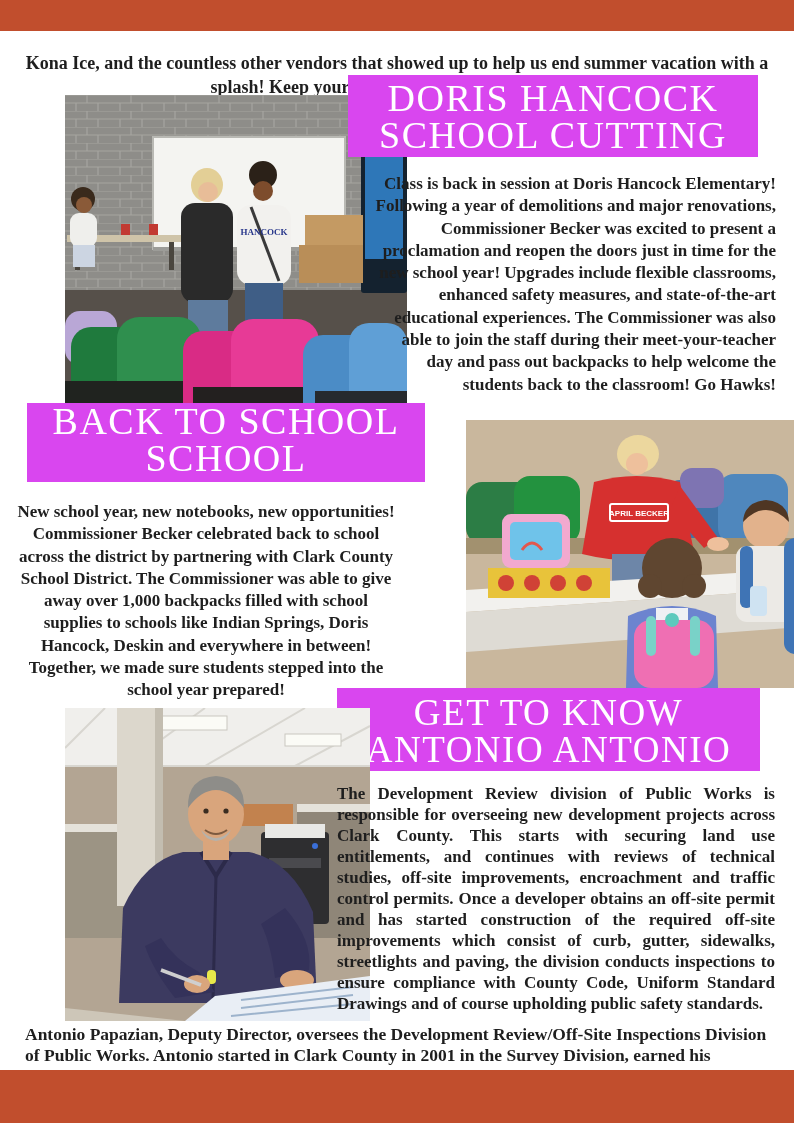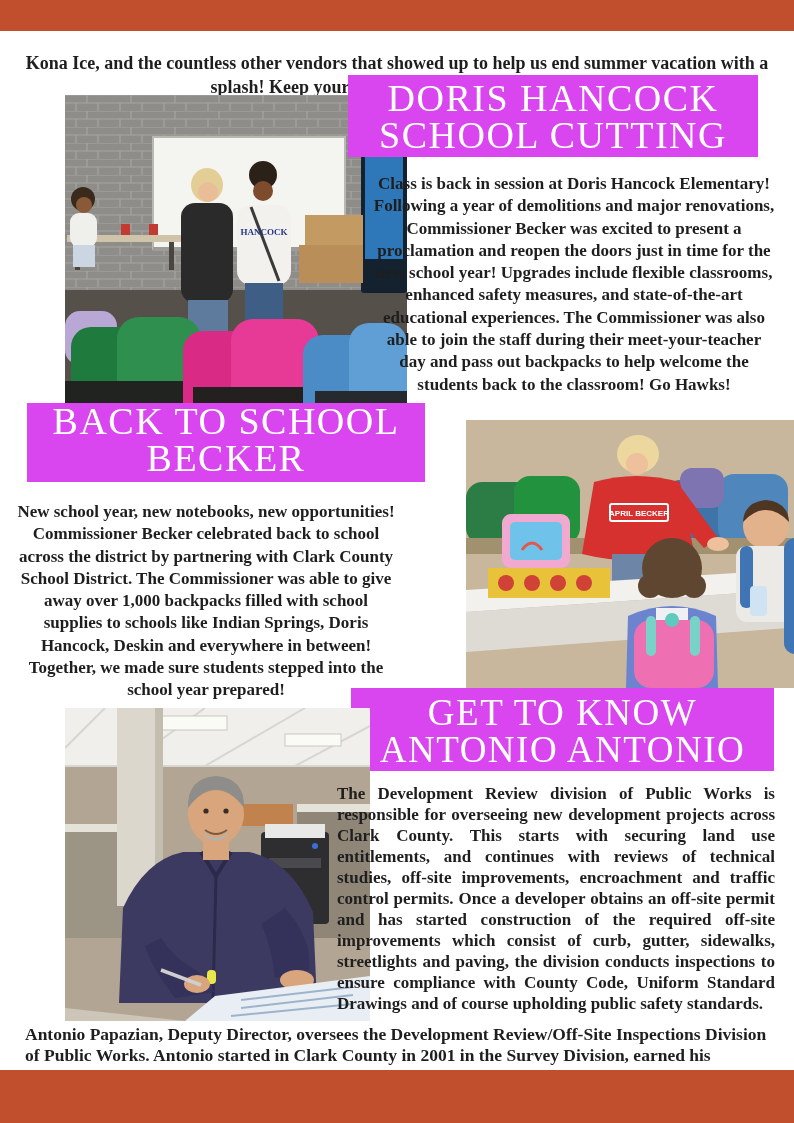--- a/index.html
+++ b/index.html
@@ -17,26 +17,26 @@
     font-weight:bold;font-size:18px;line-height:24px;text-align:center;
   }
   .banner{
     position:absolute;background:#d946ef;color:#ffffff;
     text-align:center;letter-spacing:1.5px;
     font-family:"Liberation Serif","DejaVu Serif",serif;
   }
   .banner .line{display:block;font-size:38px;line-height:37px;}
   .banner1{left:348px;top:75px;width:410px;height:77px;padding-top:5px;}
   .banner2{left:27px;top:403px;width:398px;height:79px;padding-top:0;}
-  .banner3{left:351px;top:688px;width:423px;height:77px;padding-top:6px;}
+  .banner3{left:337px;top:688px;width:423px;height:77px;padding-top:6px;}
   .banner3 .line{font-size:37px;}
   .bodytext{
     position:absolute;font-weight:bold;font-size:17px;line-height:22.3px;
   }
-  .text1{left:372px;top:156px;width:404px;text-align:center;}
+  .text1{left:372px;top:156px;width:404px;text-align:right;}
   .text2{left:13px;top:484px;width:386px;text-align:center;}
   .text3{left:337px;top:766px;width:438px;text-align:justify;line-height:21px;}
   .footer-text{
     position:absolute;left:25px;top:1006px;width:758px;
     font-weight:bold;font-size:17.5px;line-height:21px;text-align:left;
   }
   .photo{position:absolute;overflow:hidden;background:#9a9a96;}
   .photo svg{display:block;width:100%;height:100%;}
   .photo1{left:25px;top:75px;width:342px;height:328px;margin-top:20px;}
   .photo2{left:426px;top:404px;width:349px;height:268px;}
@@ -107,21 +107,21 @@
 
   <div class="banner banner1">
     <span class="line">DORIS HANCOCK</span>
     <span class="line">SCHOOL CUTTING</span>
   </div>
 
   <p class="bodytext text1">Class is back in session at Doris Hancock Elementary! Following a year of demolitions and major renovations, Commissioner Becker was excited to present a proclamation and reopen the doors just in time for the new school year! Upgrades include flexible classrooms, enhanced safety measures, and state-of-the-art educational experiences. The Commissioner was also able to join the staff during their meet-your-teacher day and pass out backpacks to help welcome the students back to the classroom! Go Hawks!</p>
 
   <div class="banner banner2">
     <span class="line">BACK TO SCHOOL</span>
-    <span class="line">BECKER</span>
+    <span class="line">SCHOOL</span>
   </div>
 
   <p class="bodytext text2">New school year, new notebooks, new opportunities! Commissioner Becker celebrated back to school across the district by partnering with Clark County School District. The Commissioner was able to give away over 1,000 backpacks filled with school supplies to schools like Indian Springs, Doris Hancock, Deskin and everywhere in between! Together, we made sure students stepped into the school year prepared!</p>
 
   <figure class="photo photo2" aria-label="Commissioner in a red APRIL BECKER t-shirt leaning over a white table to greet two young children wearing backpacks, with rows of donated backpacks and an American flag behind">
     <svg viewBox="0 0 349 268" preserveAspectRatio="none">
       <rect width="349" height="268" fill="#c9b79d"></rect>
 
       <rect x="336" y="6" width="9" height="128" fill="#b23434"></rect>
       <path d="M336 16H345 M336 32H345 M336 48H345 M336 64H345 M336 80H345 M336 96H345 M336 112H345" stroke="#efe9e2" stroke-width="5"></path>

